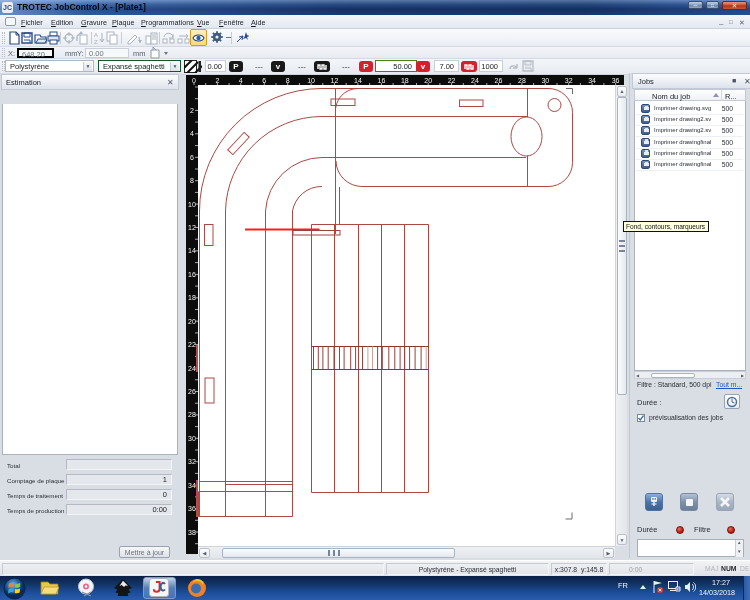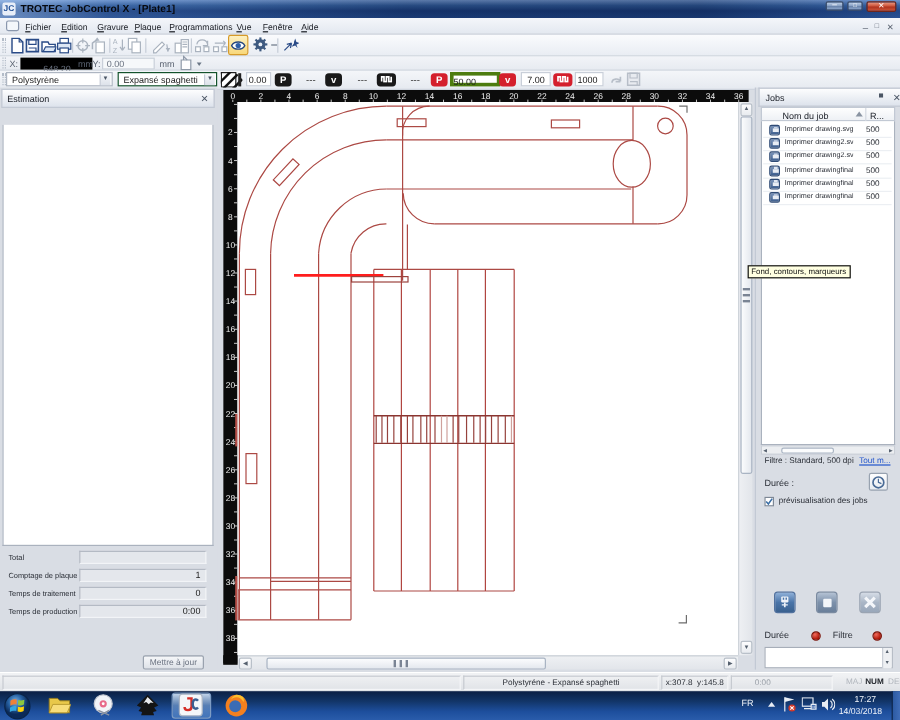--- a/index.html
+++ b/index.html
@@ -123,21 +123,21 @@
 <div class="abs" style="left:226px;top:37px;width:5px;height:1px;background:#6a7686;"></div>
 <div class="abs" style="left:231px;top:32px;width:1px;height:12px;background:#c6cdd7;"></div>
 <svg class="abs" style="left:236px;top:31px" width="13" height="14" viewBox="0 0 13 14">
     <path d="M1 11l6-6M7 5l-1 4M7 5l-4 1" stroke="#2a4b87" fill="none"></path>
     <path d="M9 4l1-3 1 3 3 1-3 1 1 3-2-2-3 1 2-3z" fill="#2a4b87"></path>
   </svg>
 
 <div class="abs" style="left:0;top:47px;width:750px;height:12px;background:linear-gradient(180deg,#f2f4f8,#e7ebf1);border-bottom:1px solid #d4dae2;"></div>
 <div class="abs" style="left:2px;top:48px;width:3px;height:9px;border-left:1px dotted #b3bcc8;border-right:1px dotted #b3bcc8;"></div>
 <div class="abs" style="left:8px;top:49px;font-size:7.5px;color:#5a6270;">X:</div>
-<div class="abs" style="left:17px;top:47.5px;width:60px;height:10px;background:#f6f8fa;border:5px solid #000000;font-size:7.5px;color:#6a7280;padding-left:14px;">648.20</div>
+<div class="abs" style="left:17px;top:47.5px;width:37px;height:10px;background:#f6f8fa;border:2px solid #000000;font-size:7.5px;color:#6a7280;padding-left:3px;">648.20</div>
 <div class="abs" style="left:65px;top:49px;font-size:7.5px;color:#5a6270;">mm</div>
 <div class="abs" style="left:77px;top:49px;font-size:7.5px;color:#5a6270;">Y:</div>
 <div class="abs" style="left:85px;top:47.5px;width:44px;height:10px;background:#f6f8fa;border:1px solid #c9cfd9;font-size:7.5px;color:#6a7280;padding-left:3px;">0.00</div>
 <div class="abs" style="left:133px;top:49px;font-size:7.5px;color:#5a6270;">mm</div>
 <svg class="abs" style="left:148px;top:46px" width="14" height="13" viewBox="0 0 14 13">
     <path d="M3 4h8v8H3z" fill="#fdfdfe" stroke="#8e99a8"></path>
     <path d="M5 4V1l3 3" fill="none" stroke="#8e99a8"></path>
   </svg>
 <div class="abs" style="left:164px;top:52px;width:0;height:0;border-left:2.5px solid transparent;border-right:2.5px solid transparent;border-top:3px solid #6a7686;"></div>
 
@@ -160,21 +160,21 @@
 <div class="abs" style="left:205px;top:59.5px;width:21px;height:12px;background:#fff;border:1px solid #c9cfd9;font-size:7.5px;color:#222;text-align:right;padding:1px 3px 0 0;">0.00</div>
 <div class="abs" style="left:229px;top:60.5px;width:14px;height:11px;background:#191919;border-radius:3px;color:#fff;font-size:8px;font-weight:700;text-align:center;line-height:11px;">P</div>
 <div class="abs" style="left:255px;top:62px;font-size:8px;color:#333;">---</div>
 <div class="abs" style="left:271px;top:60.5px;width:14px;height:11px;background:#191919;border-radius:3px;color:#fff;font-size:8px;font-weight:700;text-align:center;line-height:11px;">v</div>
 <div class="abs" style="left:298px;top:62px;font-size:8px;color:#333;">---</div>
 <div class="abs" style="left:314px;top:60.5px;width:16px;height:11px;background:#191919;border-radius:3px;text-align:center;line-height:9px;"><svg width="11" height="7" viewBox="0 0 11 7" style="vertical-align:1px">
       <path d="M1 6V2h2v4h2V2h2v4h2V2" fill="none" stroke="#fff" stroke-width="1.4"></path>
     </svg></div>
 <div class="abs" style="left:342px;top:62px;font-size:8px;color:#333;">---</div>
 <div class="abs" style="left:359px;top:60.5px;width:14px;height:11px;background:#d41f2c;border-radius:3px;color:#fff;font-size:8px;font-weight:700;text-align:center;line-height:11px;">P</div>
-<div class="abs" style="left:375px;top:59.5px;width:42px;height:12px;background:#fff;border:3px solid #4d7c0f;font-size:7.5px;color:#222;padding:1px 4px 0 0;">50.00</div>
+<div class="abs" style="left:375px;top:59.5px;width:42px;height:12px;background:#fff;border:1px solid #4d7c0f;font-size:7.5px;color:#222;text-align:right;padding:1px 4px 0 0;">50.00</div>
 <div class="abs" style="left:416px;top:60.5px;width:14px;height:11px;background:#d41f2c;border-radius:3px;color:#fff;font-size:8px;font-weight:700;text-align:center;line-height:11px;">v</div>
 <div class="abs" style="left:434px;top:59.5px;width:25px;height:12px;background:#fff;border:1px solid #c9cfd9;font-size:7.5px;color:#222;text-align:right;padding:1px 4px 0 0;">7.00</div>
 <div class="abs" style="left:461px;top:60.5px;width:16px;height:11px;background:#d41f2c;border-radius:3px;text-align:center;line-height:9px;"><svg width="11" height="7" viewBox="0 0 11 7" style="vertical-align:1px">
       <path d="M1 6V2h2v4h2V2h2v4h2V2" fill="none" stroke="#fff" stroke-width="1.4"></path>
     </svg></div>
 <div class="abs" style="left:479px;top:59.5px;width:24px;height:12px;background:#fff;border:1px solid #c9cfd9;font-size:7.5px;color:#222;text-align:right;padding:1px 4px 0 0;">1000</div>
 <svg class="abs" style="left:508px;top:61px" width="12" height="11" viewBox="0 0 12 11">
     <path d="M2 8c0-4 6-4 7-1M9 7V3M9 7H5" fill="none" stroke="#b7bec8" stroke-width="1.4"></path>
   </svg>
 <svg class="abs" style="left:522px;top:60px" width="12" height="12" viewBox="0 0 12 12">

